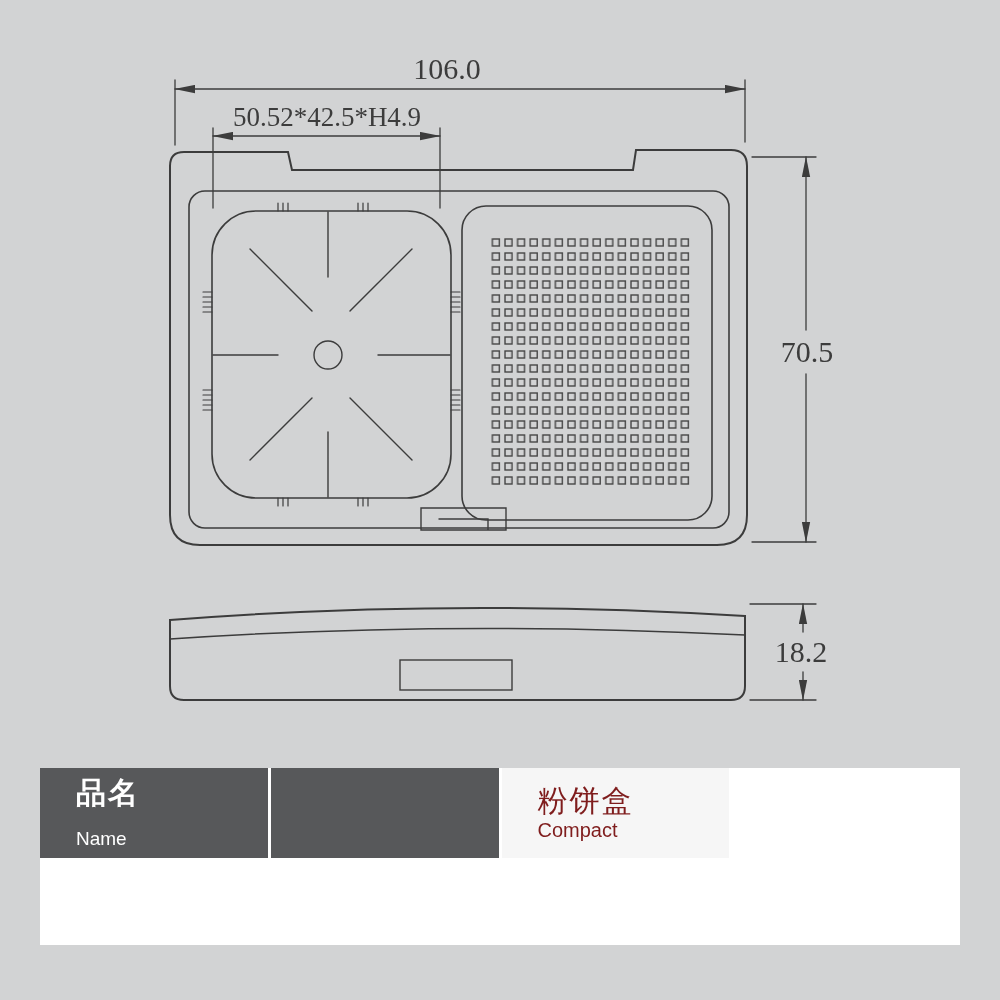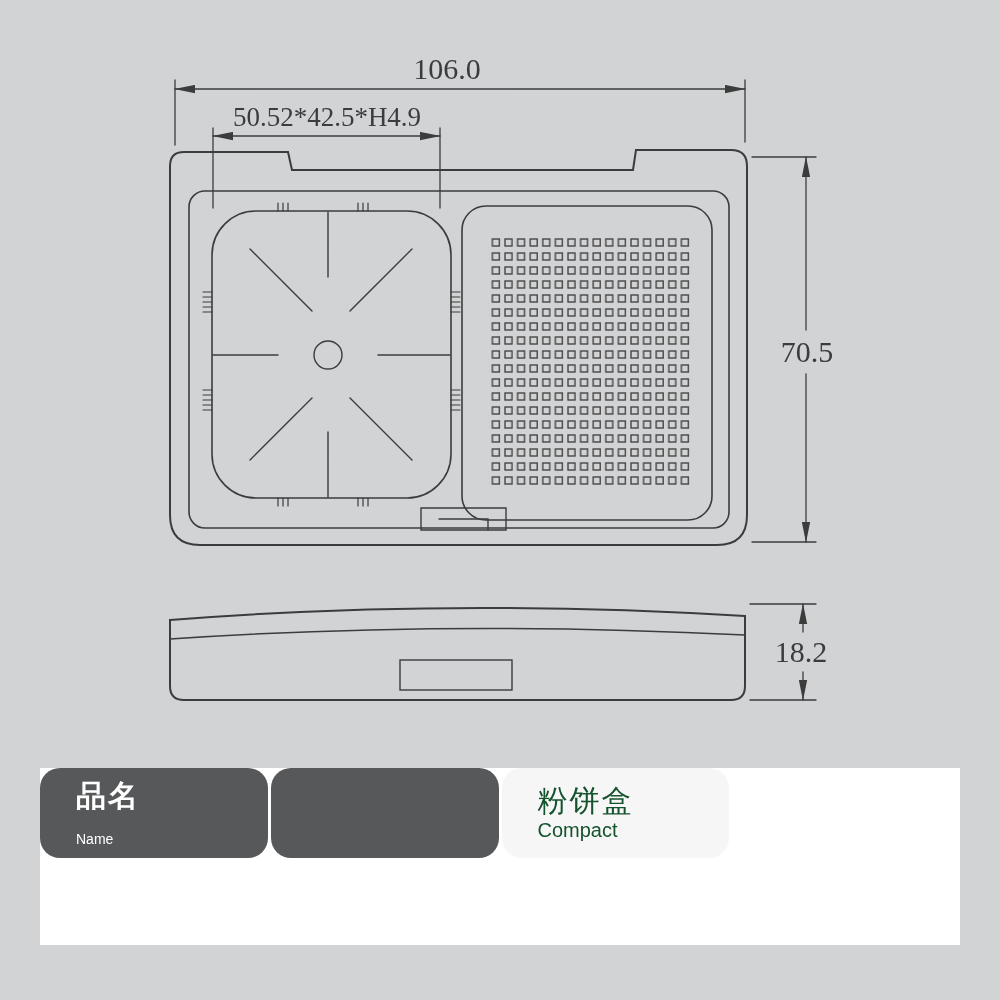--- a/index.html
+++ b/index.html
@@ -40,38 +40,37 @@
     grid-template-columns: repeat(4, 1fr);
     grid-template-rows: 90px 84px;
     gap: 3px;
     background: #ffffff;
   }
   .cell {
     display: flex;
     flex-direction: column;
     justify-content: center;
     padding-left: 36px;
-    border-radius: 20px;
   }
   .cell.head {
     background: #57585a;
     color: #ffffff;
   }
   .cell.body {
     background: #f6f6f6;
-    color: #14532d;
+    color: #7f1d1d;
   }
   .head .zh {
     font-size: 30px;
     font-weight: bold;
     letter-spacing: 2px;
     line-height: 1.15;
   }
   .head .en {
-    font-size: 14px;
+    font-size: 19px;
     margin-top: 17px;
   }
   .body .zh {
     font-size: 30px;
     letter-spacing: 2px;
     line-height: 1.15;
   }
   .body .en {
     font-size: 20px;
     margin-top: 0;

